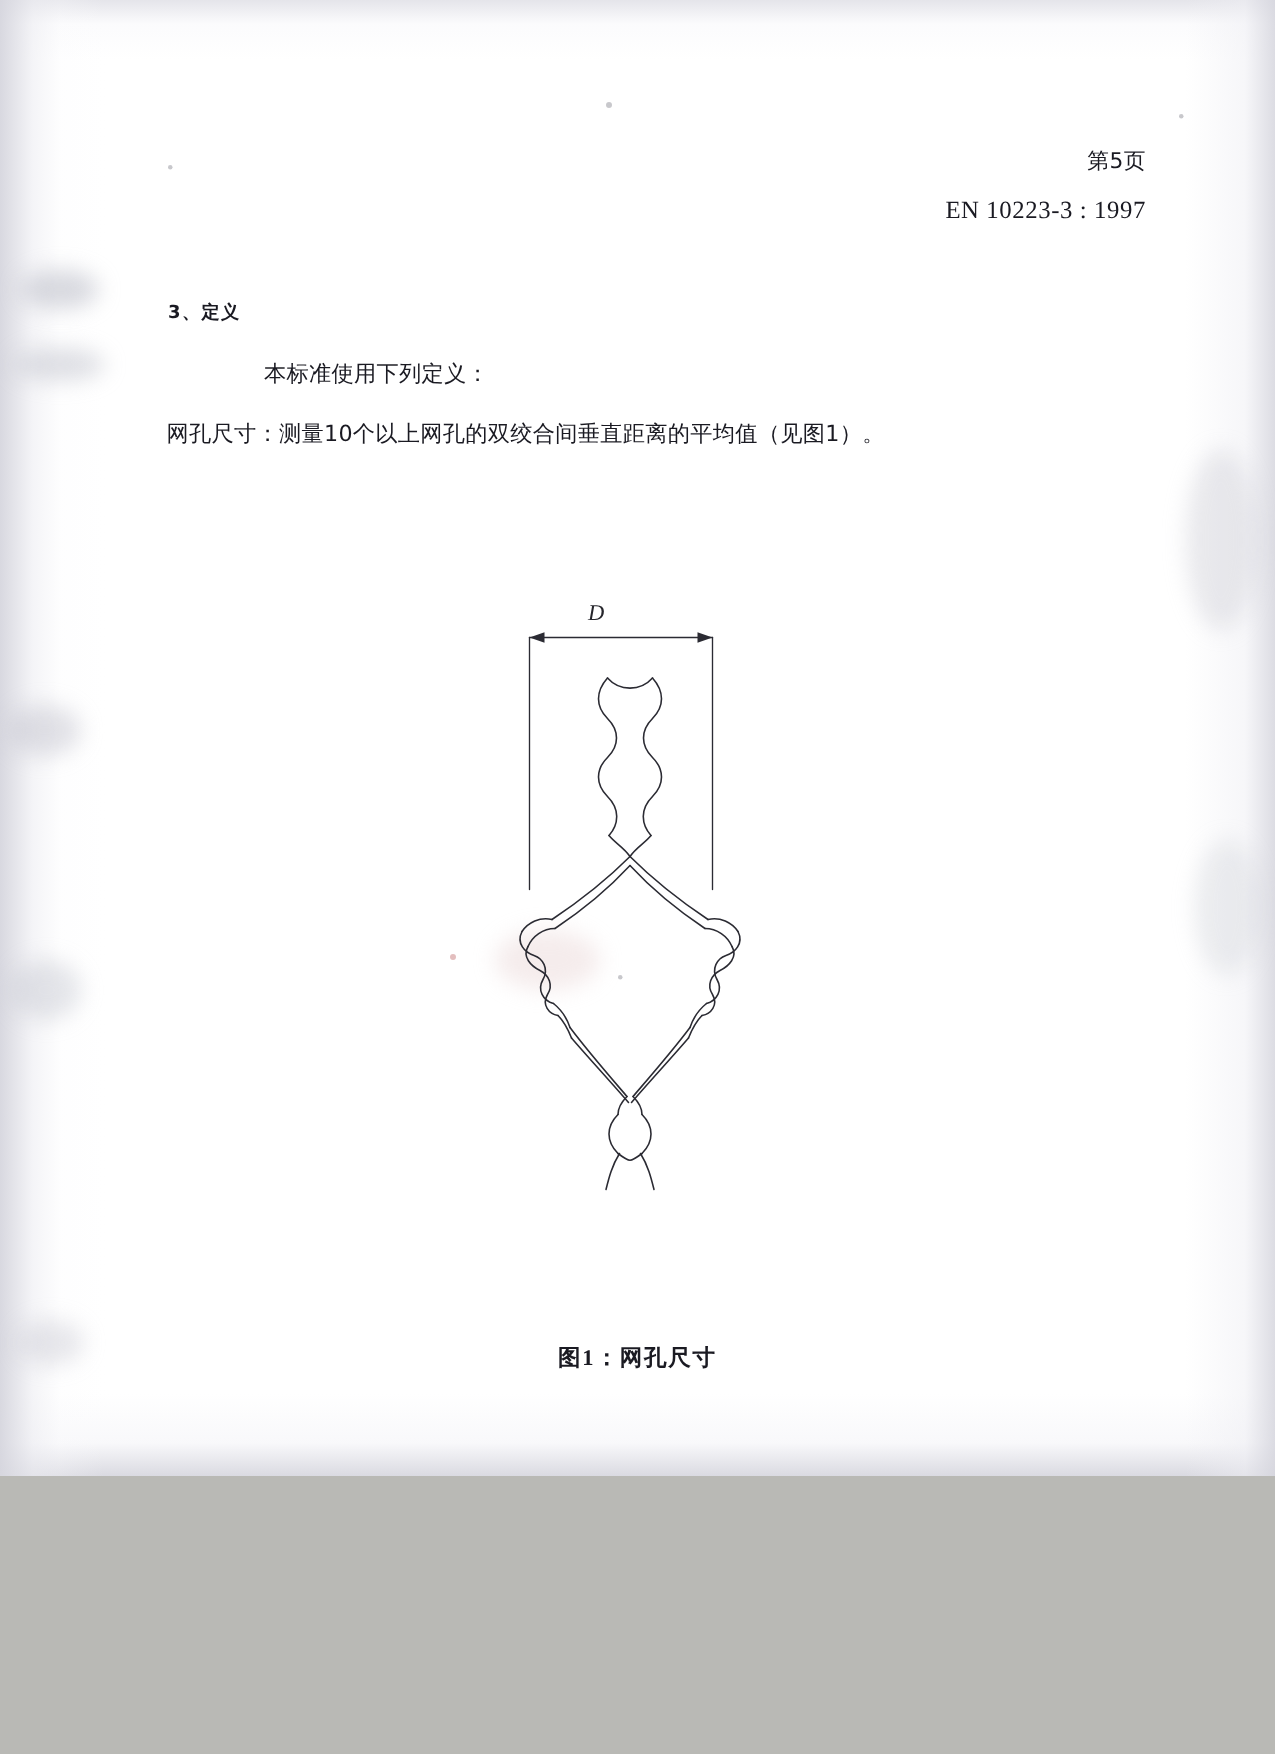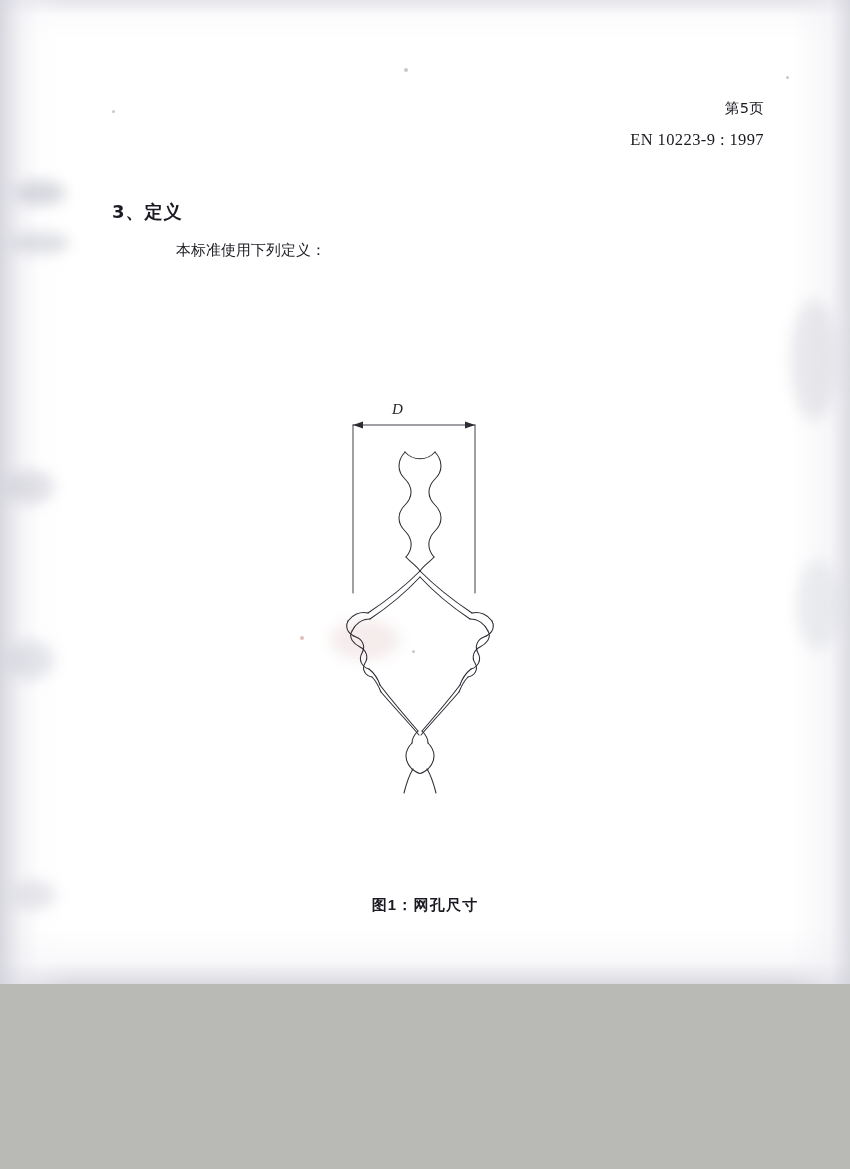--- a/index.html
+++ b/index.html
@@ -68,21 +68,21 @@
     font-family: "Liberation Serif", serif;
     font-size: 16.5px;
     letter-spacing: 0.4px;
   }
   .sec-title {
     position: absolute;
     left: 112px;
     top: 200px;
     font-family: "DejaVu Sans", sans-serif;
     font-weight: bold;
-    font-size: 18px;
+    font-size: 12px;
     letter-spacing: 1px;
   }
   .para {
     position: absolute;
     font-family: "DejaVu Sans", sans-serif;
     font-size: 14.8px;
     line-height: 1.75;
     letter-spacing: 0.2px;
   }
   .para-1 {
@@ -94,21 +94,21 @@
     left: 111px;
     top: 277px;
     width: 640px;
   }
   .fig-caption {
     position: absolute;
     left: 0;
     right: 0;
     top: 896px;
     text-align: center;
-    font-family: Liberation Sans, sans-serif;
+    font-family: Liberation Serif, serif;
     font-weight: bold;
     font-size: 15px;
     letter-spacing: 1.2px;
   }
   .para-3 {
     position: absolute;
     left: 111px;
     top: 940px;
     width: 632px;
     font-family: "DejaVu Sans", sans-serif;
@@ -177,26 +177,27 @@
 
   <div class="speck" style="left:112px;top:110px;width:3px;height:3px;"></div>
   <div class="speck" style="left:404px;top:68px;width:4px;height:4px;"></div>
   <div class="speck" style="left:786px;top:76px;width:3px;height:3px;"></div>
   <div class="speck" style="left:300px;top:636px;width:4px;height:4px;background:#c88;"></div>
   <div class="speck" style="left:412px;top:650px;width:3px;height:3px;"></div>
 
   <div class="content">
 
     <div class="hdr hdr-page">第5页</div>
-    <div class="hdr hdr-std">EN 10223-9 : 1997</div>
+    <div class="hdr hdr-std">EN 10223-3 : 1997</div>
 
     <div class="sec-title">3、定义</div>
 
     <div class="para para-1">本标准使用下列定义：</div>
 
+    <div class="para para-2">网孔尺寸：测量10个以上网孔的双绞合间垂直距离的平均值（见图1）。</div>
 
     <div class="figure">
       <span class="dim-label">D</span>
       <svg width="250" height="400" viewBox="0 0 250 400">
         <g fill="none" stroke="#2b2b33" stroke-width="1.05" stroke-linecap="round" stroke-linejoin="round">
 
           <g stroke-width="0.9">
             <line x1="53" y1="20" x2="175" y2="20"></line>
             <path d="M53,20 L63,16.5 L63,23.5 Z" fill="#2b2b33" stroke="none"></path>
             <path d="M175,20 L165,16.5 L165,23.5 Z" fill="#2b2b33" stroke="none"></path>

